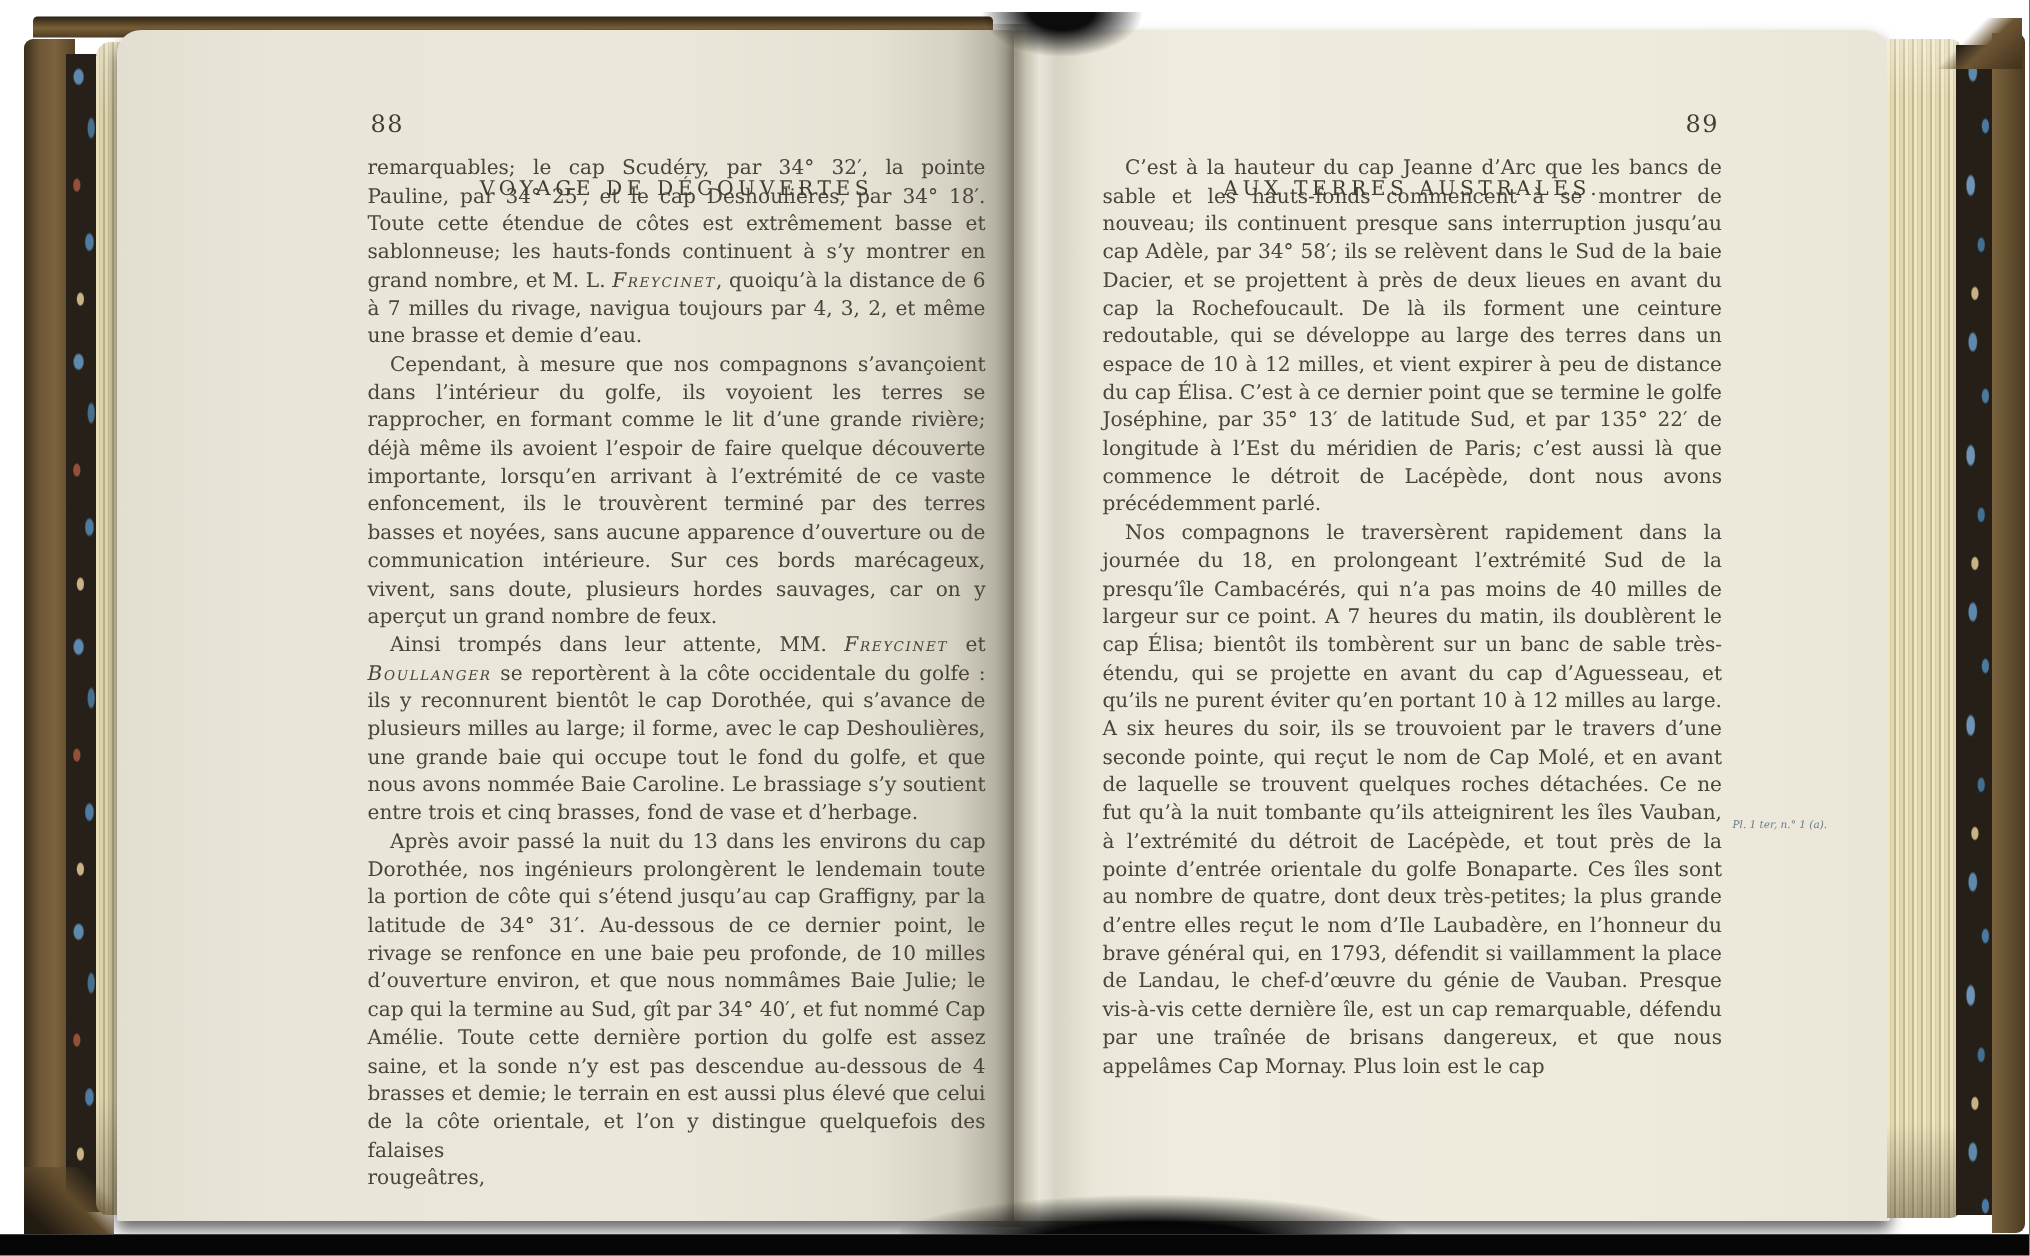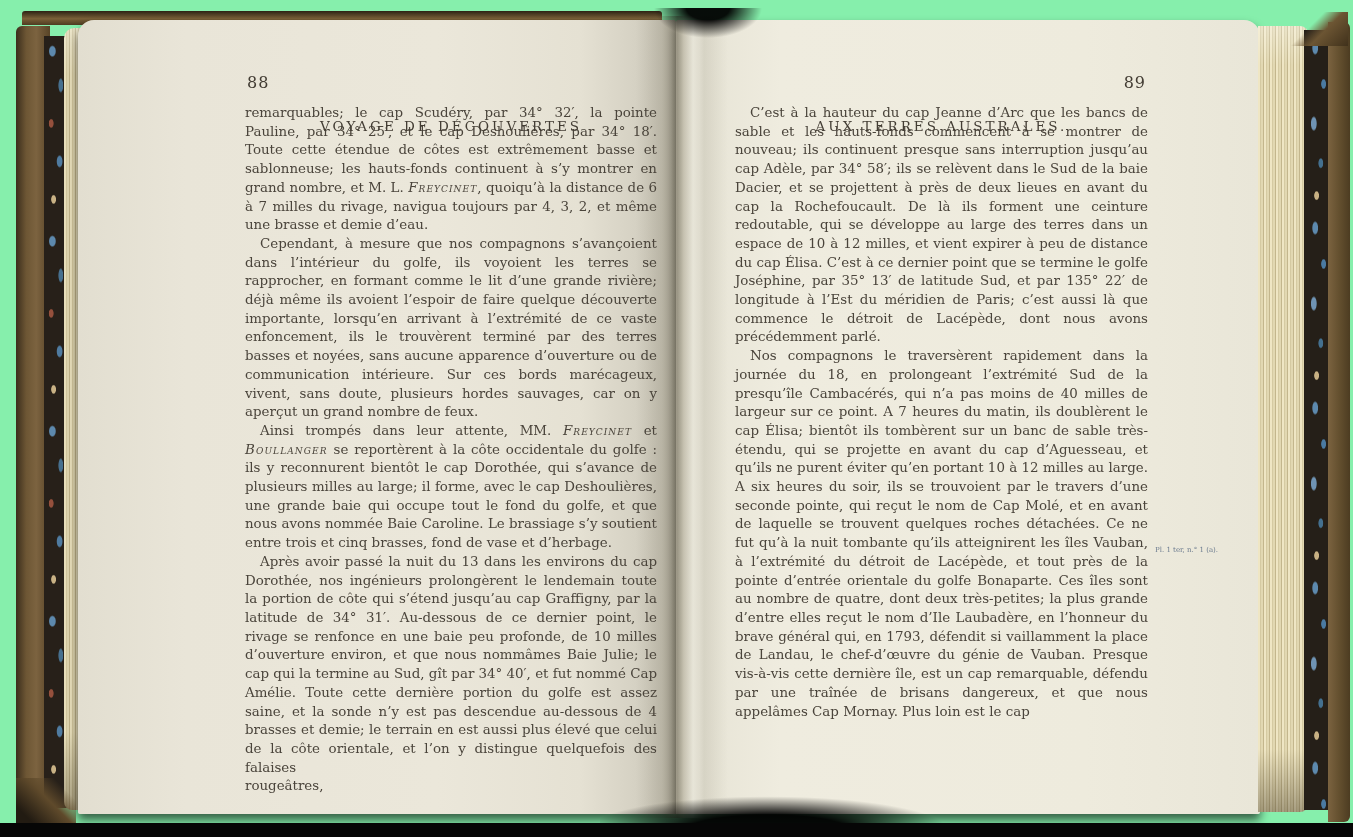--- a/index.html
+++ b/index.html
@@ -1,16 +1,16 @@
 <!DOCTYPE html>
 <html><head>
 <meta charset="utf-8">
 <style>
   html,body{margin:0;padding:0;background:#060606;}
-  .scene{position:relative;width:1353px;height:823px;background:#86efac;overflow:hidden;
+  .scene{position:relative;width:1353px;height:823px;background:#ffffff;overflow:hidden;
          font-family:"DejaVu Serif","Liberation Serif",serif;}
   
   .cover-left{position:absolute;left:16px;top:26px;width:34px;height:794px;
     background:linear-gradient(90deg,#3a2d1c 0%,#6d5634 30%,#7c6340 60%,#584427 100%);
     border-radius:6px 0 0 6px;}
   .board-top-left{position:absolute;left:22px;top:11px;width:640px;height:14px;
     background:linear-gradient(180deg,#2c2214,#7a6038 55%,#4e3c22);border-radius:3px 3px 0 0;}
   .marble-left{position:absolute;left:44px;top:36px;width:24px;height:772px;background-color:#272019;
     background-image:
       radial-gradient(ellipse 7px 11px at 35% 8%,#5d89ad 0 40%,transparent 55%),
@@ -71,21 +71,21 @@
   .para{margin:0;text-align:justify;font-size:13.4px;line-height:18.7px;
     text-rendering:optimizeLegibility;color:#4a443b;}
   .para.indent{text-indent:15px;}
   .i{}
   .sc{font-variant:small-caps;letter-spacing:1.1px;font-style:italic;}
   .catchword{font-size:13.4px;line-height:18.7px;color:#4a443b;}
   .footer{position:relative;height:22px;margin-top:5px;font-size:12.5px;color:#433d34;}
   .footer .vol{position:absolute;left:30px;letter-spacing:1.5px;}
   .footer .sig{position:absolute;left:330px;font-size:14px;}
   .margin-note{position:absolute;left:calc(100% + 7px);top:472px;width:78px;
-    font-size:7px;line-height:8.5px;color:#6b7a8e;}
+    font-size:7px;line-height:8.5px;color:#6b7a8e;font-style:italic;}
 </style>
 </head>
 <body>
 
 <div class="scene">
   <div class="board-top-left"></div>
   <div class="cover-left"></div>
   <div class="marble-left"></div>
   <div class="edges-left"></div>
   <div class="page-left"></div>

